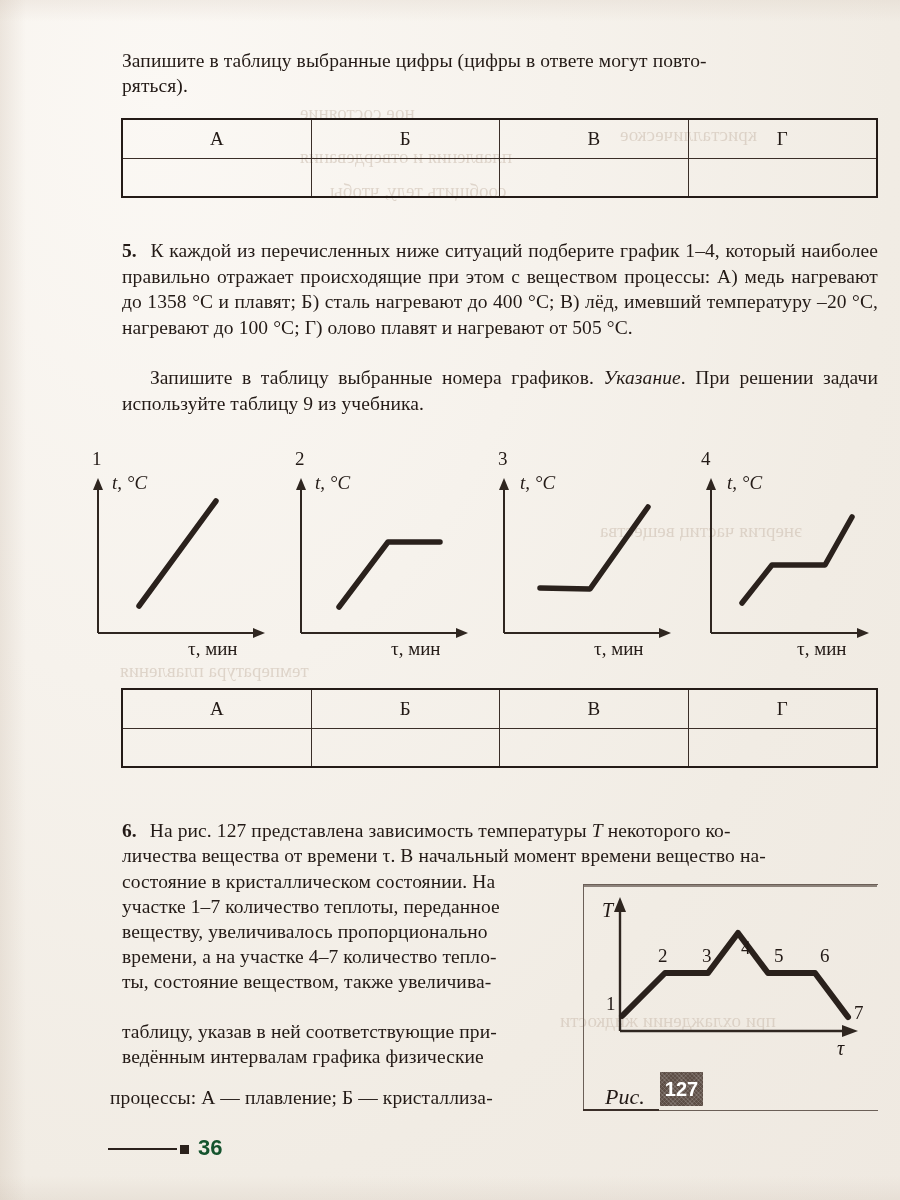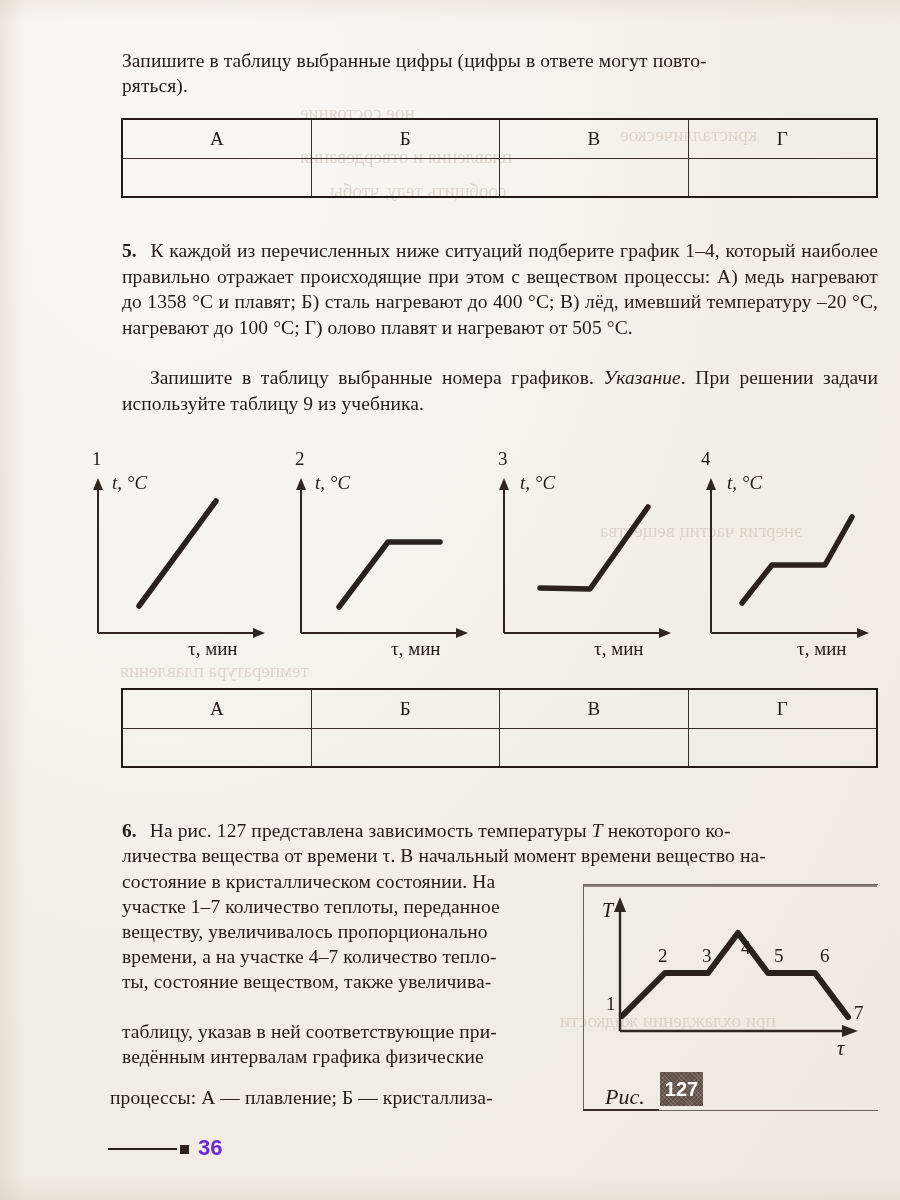--- a/index.html
+++ b/index.html
@@ -57,21 +57,21 @@
     font-family:"Liberation Sans", sans-serif;
     background-image:
       repeating-linear-gradient(45deg, rgba(255,255,255,.13) 0 1px, rgba(0,0,0,0) 1px 3px),
       repeating-linear-gradient(-45deg, rgba(255,255,255,.10) 0 1px, rgba(0,0,0,0) 1px 3px);}
   .fignum-underline{position:absolute;height:2px;background:#3a2e28;}
 
   
   .foot-rule{position:absolute;height:2.2px;background:#2b211c;}
   .foot-sq{position:absolute;width:9px;height:9px;background:#2b211c;}
   .foot-num{position:absolute;font-family:"Liberation Sans", sans-serif;
-    font-weight:bold;font-size:22px;color:#6d28d9;}
+    font-weight:bold;font-size:22px;color:#14532d;}
 </style>
 </head>
 <body>
 
 <div class="paper"></div>
 
 <div class="ghost" style="left:300px;top:102px;font-size:19px;">ное состояние</div>
 <div class="ghost" style="left:300px;top:146px;font-size:19px;">плавления и отвердевания</div>
 <div class="ghost" style="left:330px;top:180px;font-size:19px;">сообщить телу, чтобы</div>
 <div class="ghost" style="left:620px;top:124px;font-size:19px;">кристаллическое</div>

